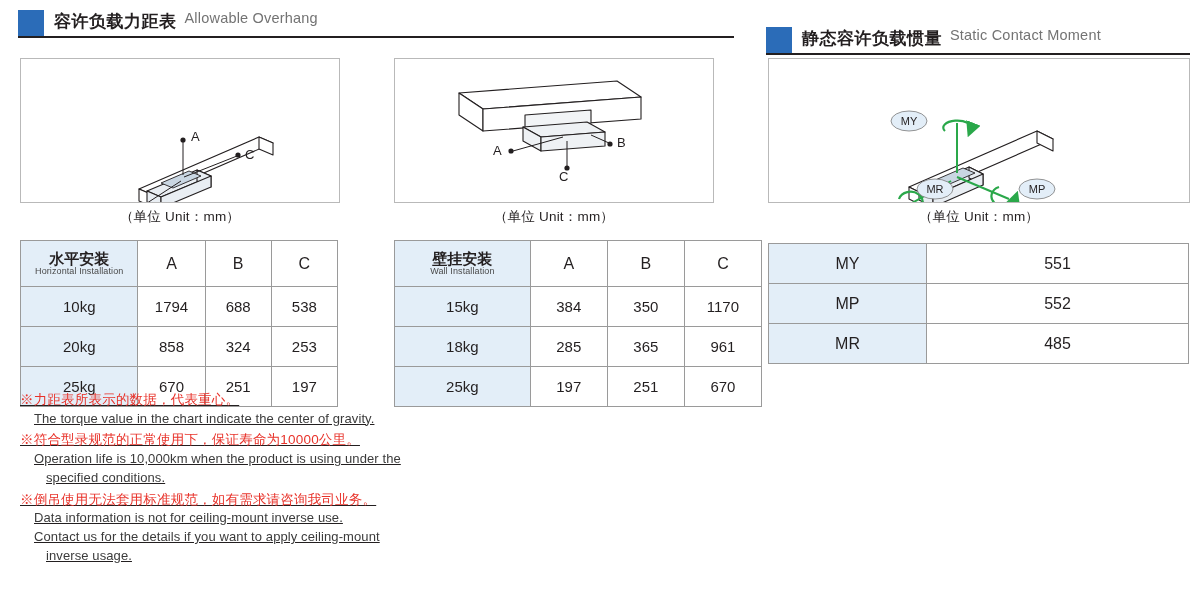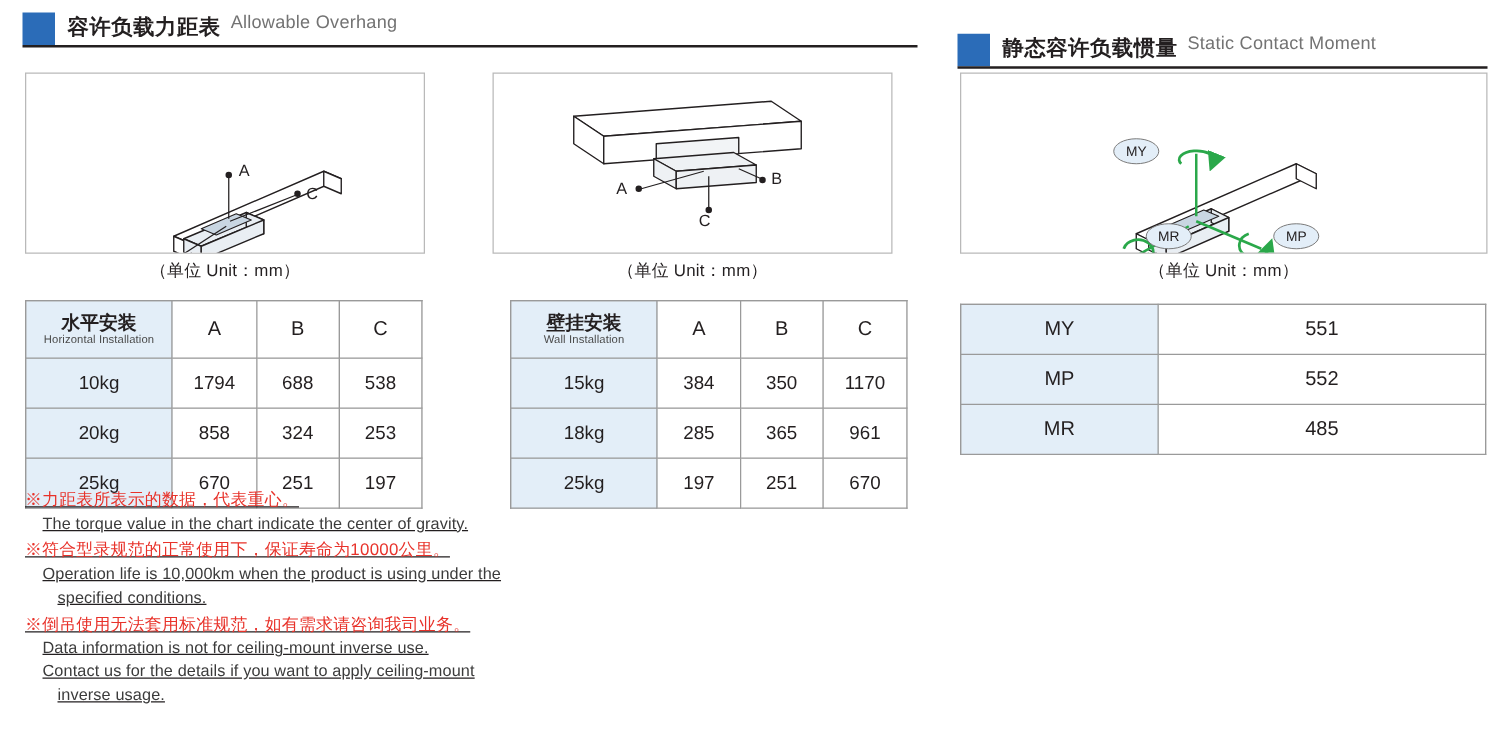--- a/index.html
+++ b/index.html
@@ -77,21 +77,21 @@
   }
   #unit1 { left: 20px;  top: 208px; width: 320px; }
   #unit2 { left: 394px; top: 208px; width: 320px; }
   #unit3 { left: 768px; top: 208px; width: 422px; }
 
   
   table.dt {
     position: absolute;
     border-collapse: collapse;
     font-size: 15px;
-    background: #a3a3a3;
+    background: #4c1d95;
   }
   table.dt td, table.dt th {
     border: 1px solid #9a9a9a;
     text-align: center;
     vertical-align: middle;
     font-weight: normal;
     color: #231f20;
   }
   .hcell {
     background: #e3eef8;
@@ -107,21 +107,21 @@
     font-size: 9px;
     color: #4a4a4a;
     display: block;
     letter-spacing: 0.1px;
   }
   .colhead { background: #ffffff; font-size: 16px; height: 44px; }
   .rowhead { background: #e3eef8; font-size: 15px; }
   .valcell { background: #ffffff; font-size: 15px; }
 
   #tbl1 { left: 20px;  top: 240px; width: 318px; }
-  #tbl2 { left: 408px; top: 240px; width: 318px; }
+  #tbl2 { left: 394px; top: 240px; width: 368px; }
   #tbl3 { left: 768px; top: 243px; width: 421px; }
 
   #tbl1 td, #tbl2 td { height: 37px; }
   #tbl3 td { height: 37px; font-size: 16px; }
   #tbl3 .lbl { background: #e3eef8; width: 155px; font-weight: normal; }
   #tbl3 .val { background: #ffffff; }
 
   
   .notes {
     position: absolute;

